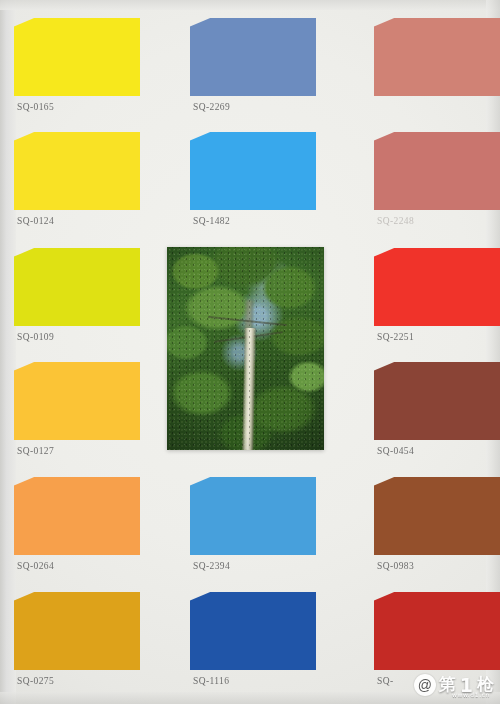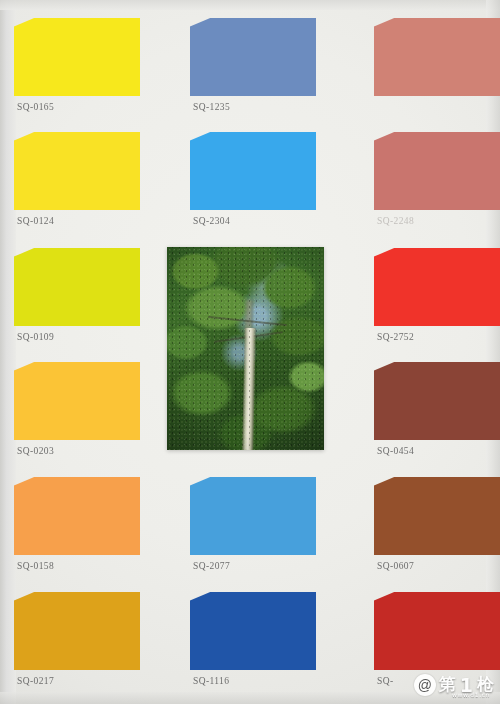--- a/index.html
+++ b/index.html
@@ -231,69 +231,69 @@
   <div class="paper-edge-right"></div>
   <div class="paper-edge-bottom"></div>
 
   <div class="grid" id="grid">
       <div class="cell" style="left: 14px; top: 18px; width: 126px;">
         <div class="swatch" style="background: rgb(247, 232, 28);"></div>
         <div class="swatch-label">SQ-0165</div>
       </div>
       <div class="cell" style="left: 190px; top: 18px; width: 126px;">
         <div class="swatch" style="background: rgb(108, 140, 191);"></div>
-        <div class="swatch-label">SQ-1235</div>
+        <div class="swatch-label">SQ-2269</div>
       </div>
       <div class="cell" style="left: 374px; top: 18px; width: 126px;">
         <div class="swatch" style="background: rgb(208, 130, 117);"></div>
         <div class="swatch-label"></div>
       </div>
       <div class="cell" style="left: 14px; top: 132px; width: 126px;">
         <div class="swatch" style="background: rgb(249, 226, 37);"></div>
         <div class="swatch-label">SQ-0124</div>
       </div>
       <div class="cell" style="left: 190px; top: 132px; width: 126px;">
         <div class="swatch" style="background: rgb(56, 168, 236);"></div>
-        <div class="swatch-label">SQ-2304</div>
+        <div class="swatch-label">SQ-1482</div>
       </div>
       <div class="cell" style="left: 374px; top: 132px; width: 126px;">
         <div class="swatch" style="background: rgb(201, 117, 110);"></div>
         <div class="swatch-label faded">SQ-2248</div>
       </div>
       <div class="cell" style="left: 14px; top: 248px; width: 126px;">
         <div class="swatch" style="background: rgb(223, 225, 19);"></div>
         <div class="swatch-label">SQ-0109</div>
       </div>
       <div class="cell" style="left: 374px; top: 248px; width: 126px;">
         <div class="swatch" style="background: rgb(240, 51, 42);"></div>
-        <div class="swatch-label">SQ-2752</div>
+        <div class="swatch-label">SQ-2251</div>
       </div>
       <div class="cell" style="left: 14px; top: 362px; width: 126px;">
         <div class="swatch" style="background: rgb(251, 196, 54);"></div>
-        <div class="swatch-label">SQ-0203</div>
+        <div class="swatch-label">SQ-0127</div>
       </div>
       <div class="cell" style="left: 374px; top: 362px; width: 126px;">
         <div class="swatch" style="background: rgb(138, 68, 54);"></div>
         <div class="swatch-label">SQ-0454</div>
       </div>
       <div class="cell" style="left: 14px; top: 477px; width: 126px;">
         <div class="swatch" style="background: rgb(247, 160, 75);"></div>
-        <div class="swatch-label">SQ-0158</div>
+        <div class="swatch-label">SQ-0264</div>
       </div>
       <div class="cell" style="left: 190px; top: 477px; width: 126px;">
         <div class="swatch" style="background: rgb(71, 160, 220);"></div>
-        <div class="swatch-label">SQ-2077</div>
+        <div class="swatch-label">SQ-2394</div>
       </div>
       <div class="cell" style="left: 374px; top: 477px; width: 126px;">
         <div class="swatch" style="background: rgb(148, 80, 44);"></div>
-        <div class="swatch-label">SQ-0607</div>
+        <div class="swatch-label">SQ-0983</div>
       </div>
       <div class="cell" style="left: 14px; top: 592px; width: 126px;">
         <div class="swatch textured" style="background: rgb(221, 162, 26);"></div>
-        <div class="swatch-label">SQ-0217</div>
+        <div class="swatch-label">SQ-0275</div>
       </div>
       <div class="cell" style="left: 190px; top: 592px; width: 126px;">
         <div class="swatch" style="background: rgb(32, 85, 168);"></div>
         <div class="swatch-label">SQ-1116</div>
       </div>
       <div class="cell" style="left: 374px; top: 592px; width: 126px;">
         <div class="swatch" style="background: rgb(196, 42, 37);"></div>
         <div class="swatch-label">SQ-</div>
       </div>
     </div>

